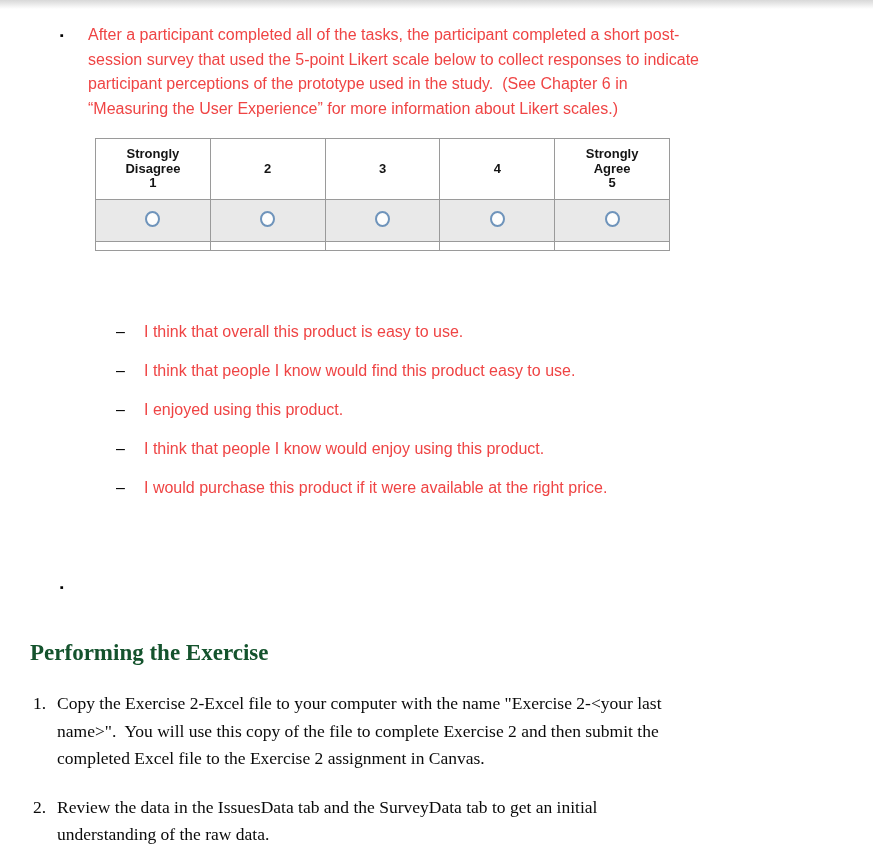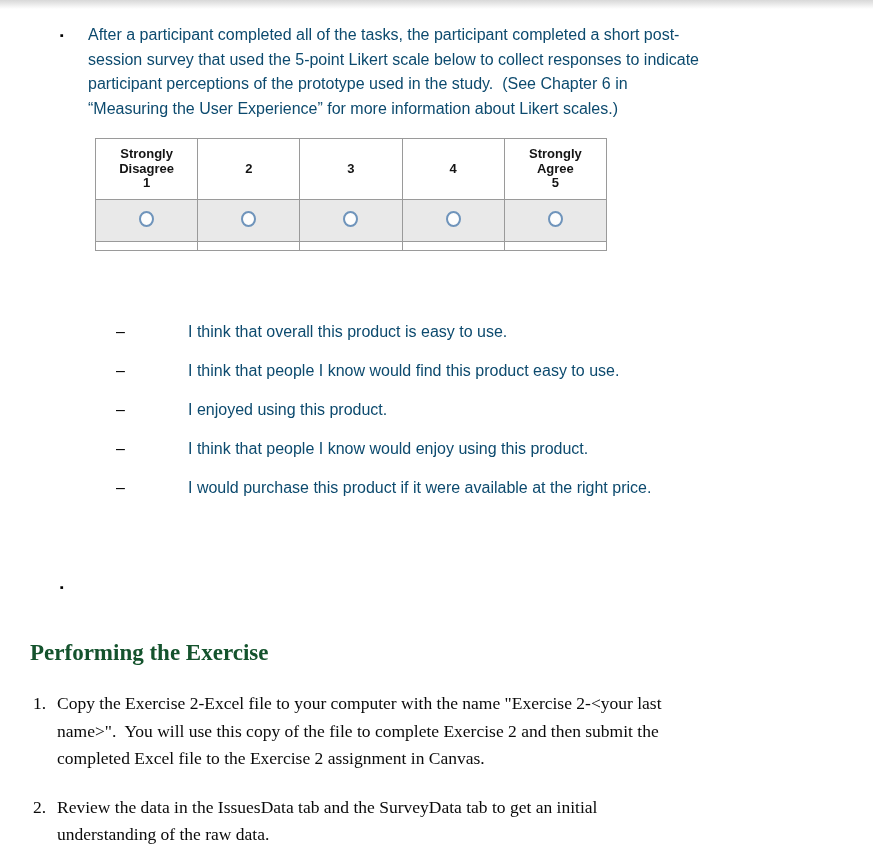--- a/index.html
+++ b/index.html
@@ -16,28 +16,28 @@
     background:linear-gradient(#d8d8d8,#ffffff);
   }
   
   .bullet-item{position:absolute;display:flex;align-items:flex-start;}
   .bullet-marker{
     font-size:11px;line-height:24.5px;width:28px;flex:0 0 28px;
     color:#000;
   }
   .body-text{
     font-size:16px;line-height:24.5px;white-space:pre-wrap;
-    color:#0c4a6e;
+    color:#ef4444;
   }
   .b1{top:23px;left:60px;width:780px;}
   .b2{top:575px;left:60px;width:780px;}
 
   
   .likert-wrap{position:absolute;top:138px;left:95px;}
-  table.likert{border-collapse:collapse;table-layout:fixed;width:512px;background:#c2410c;}
+  table.likert{border-collapse:collapse;table-layout:fixed;width:575px;background:#c2410c;}
   table.likert td{
     border:1px solid #9a9a9a;
     text-align:center;vertical-align:middle;
     padding:0;
   }
   td.hdr{
     height:60px;
     font-size:13px;font-weight:bold;line-height:14.5px;
     white-space:pre-line;color:#141414;background:#ffffff;
   }
@@ -46,21 +46,21 @@
   .radio{
     display:inline-block;width:11px;height:12px;
     border:2px solid #6f94bb;border-radius:50%;
     background:#fdfdfd;
   }
 
   .q-intro{position:absolute;top:260px;left:88px;width:740px;}
   .statements{position:absolute;top:321px;left:116px;width:720px;}
   .statement{display:flex;align-items:flex-start;margin-bottom:17px;height:22px;}
   .dash-marker{width:28px;flex:0 0 28px;font-size:16px;line-height:22px;}
-  .statement .body-text{line-height:22px;margin-left:44px;}
+  .statement .body-text{line-height:22px;}
   .sus-note{position:absolute;top:516px;left:88px;width:760px;}
 
   .section-heading{
     position:absolute;top:640px;left:30px;
     font-family:"Liberation Serif",serif;
     font-size:23px;font-weight:bold;
     color:#14532d;
   }
   .steps{position:absolute;top:690px;left:33px;width:810px;}
   .step{display:flex;align-items:flex-start;margin-bottom:21px;}

